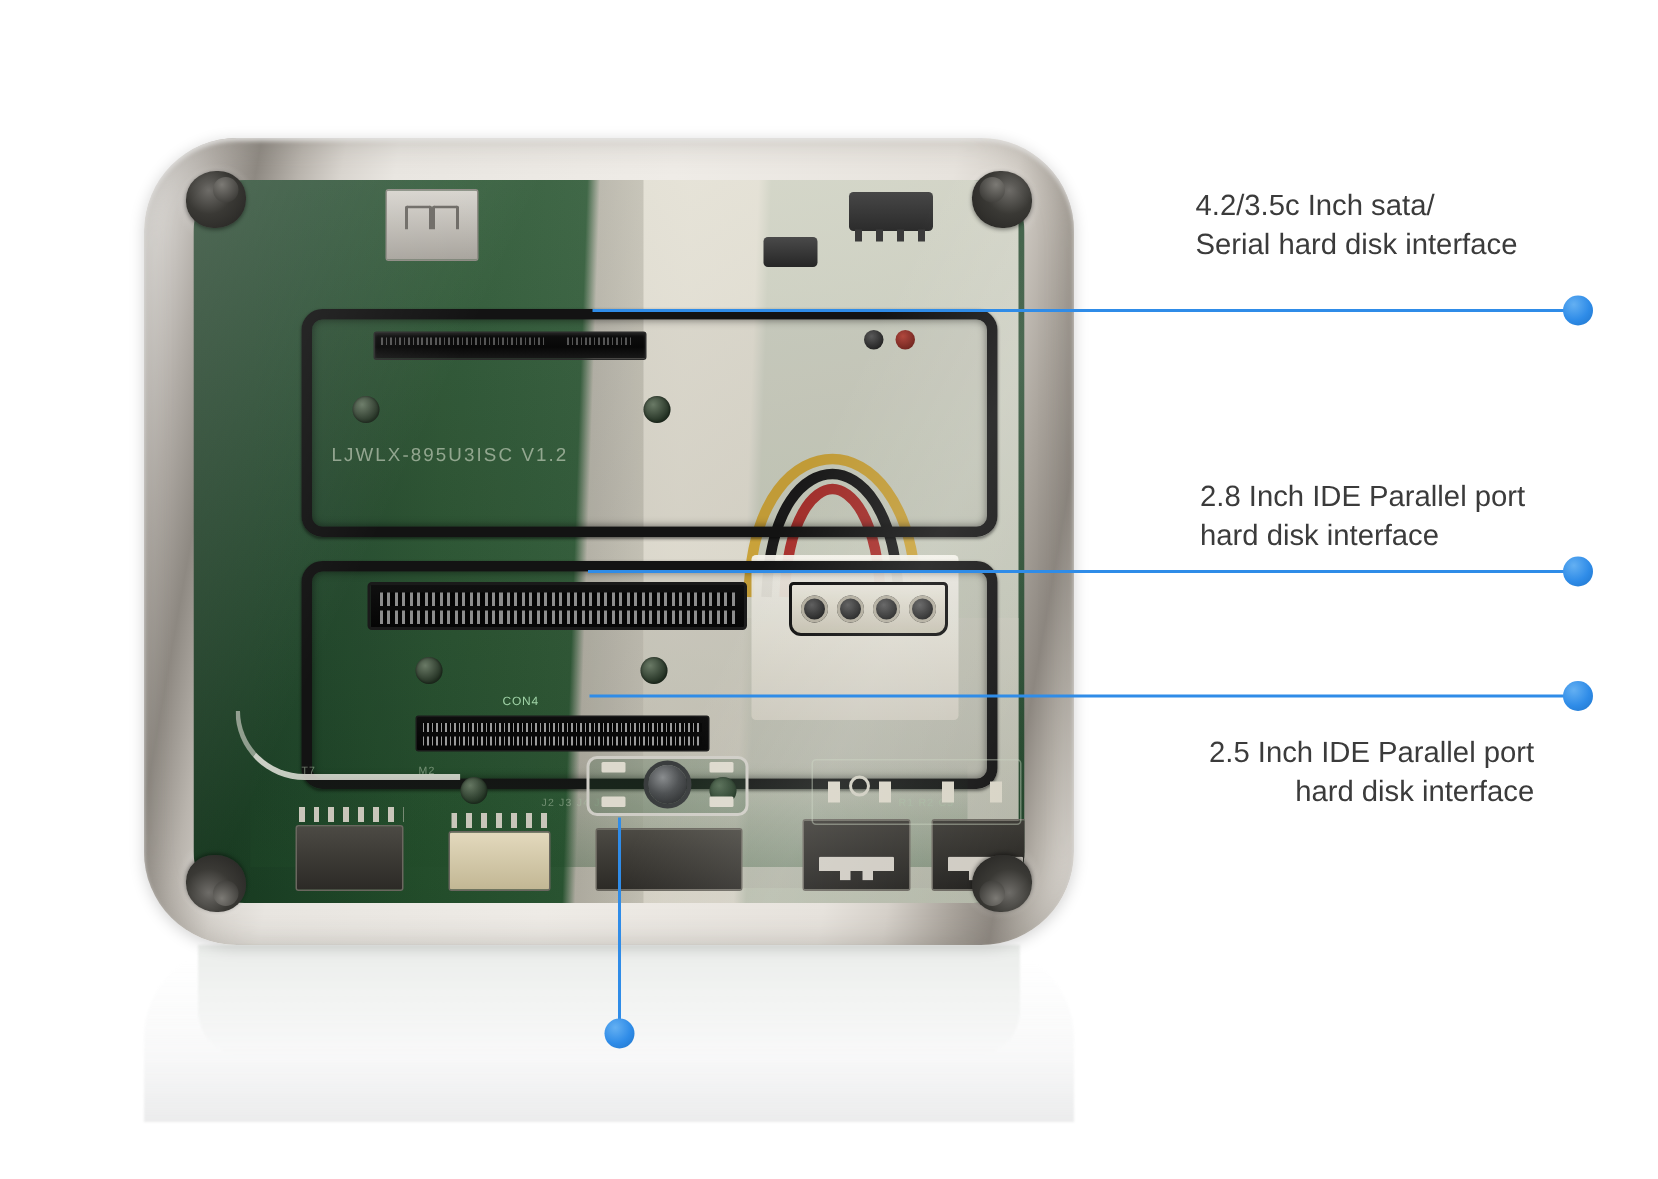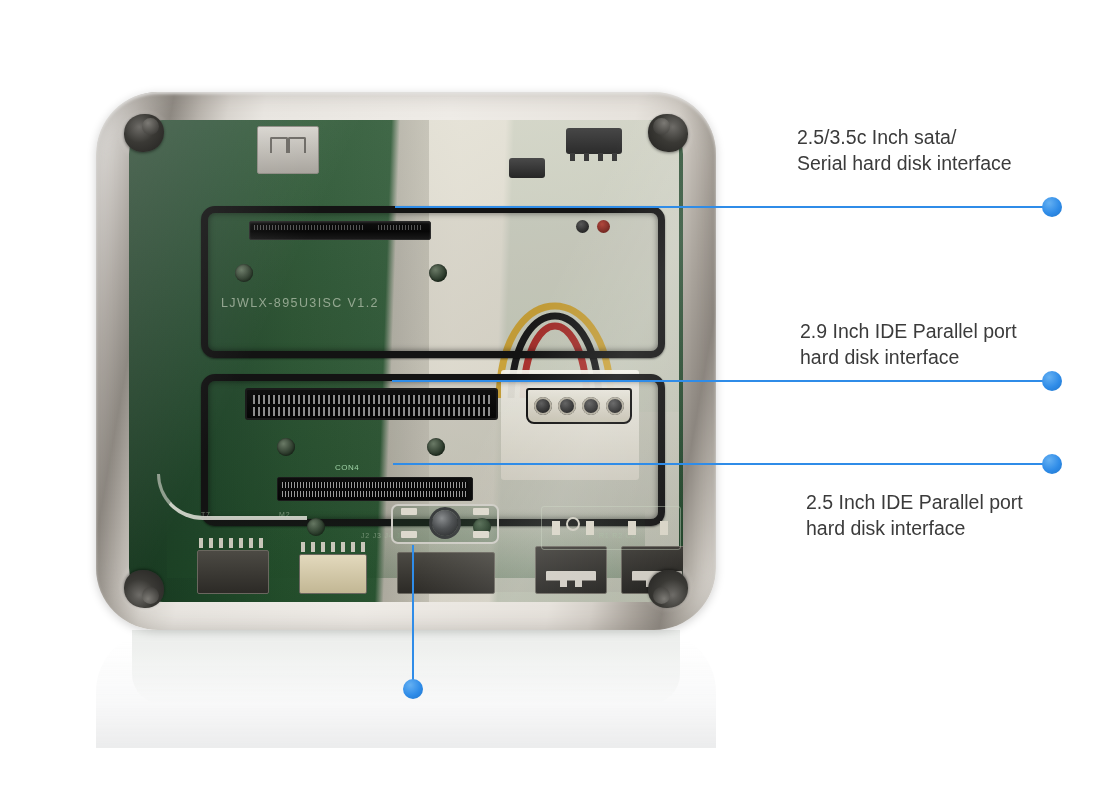--- a/index.html
+++ b/index.html
@@ -418,29 +418,29 @@
         </div>
     </div>
   </div>
 
   <div class="reflection">
     <div class="rf-pcb"></div>
   </div>
 
   <div class="leader" style="left:395px; top:206px; width:651px;"></div>
   <div class="dot" style="left:1042px; top:197px;"></div>
-  <div class="callout-text" style="left:797px; top:124px;">2.5/3.5c Inch sata/
+  <div class="callout-text" style="left:797px; top:124px;">4.2/3.5c Inch sata/
 Serial hard disk interface</div>
 
   <div class="leader" style="left:392px; top:380px; width:654px;"></div>
   <div class="dot" style="left:1042px; top:371px;"></div>
-  <div class="callout-text" style="left:800px; top:318px;">2.9  Inch IDE Parallel port
+  <div class="callout-text" style="left:800px; top:318px;">2.8  Inch IDE Parallel port
 hard disk interface</div>
 
   <div class="leader" style="left:393px; top:463px; width:653px;"></div>
   <div class="dot" style="left:1042px; top:454px;"></div>
-  <div class="callout-text" style="left:806px; top:489px;">2.5 Inch IDE Parallel port
+  <div class="callout-text" style="left:806px; top:489px;text-align:right;">2.5 Inch IDE Parallel port
 hard disk interface</div>
 
   <div class="leader-v" style="left:412px; top:545px; height:141px;"></div>
   <div class="dot" style="left:403px; top:679px;"></div>
 
 </div>
 
 </body></html>

